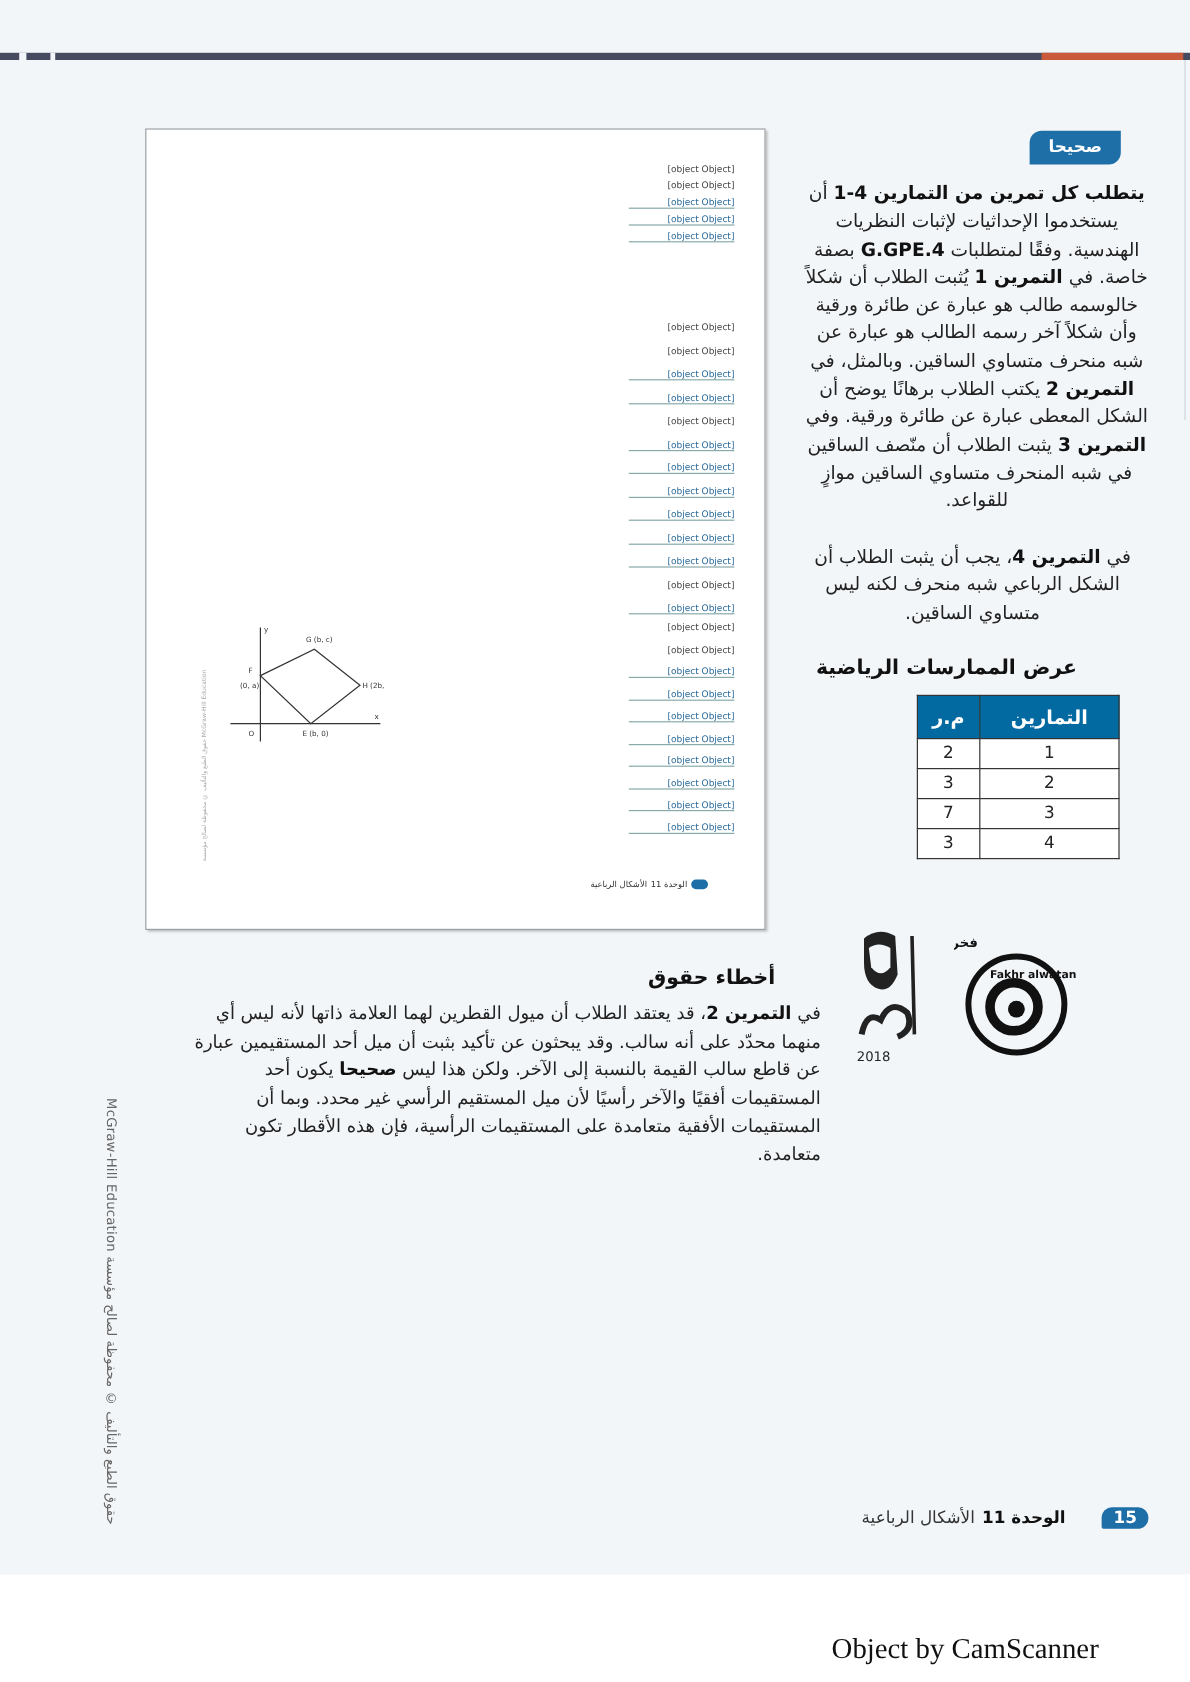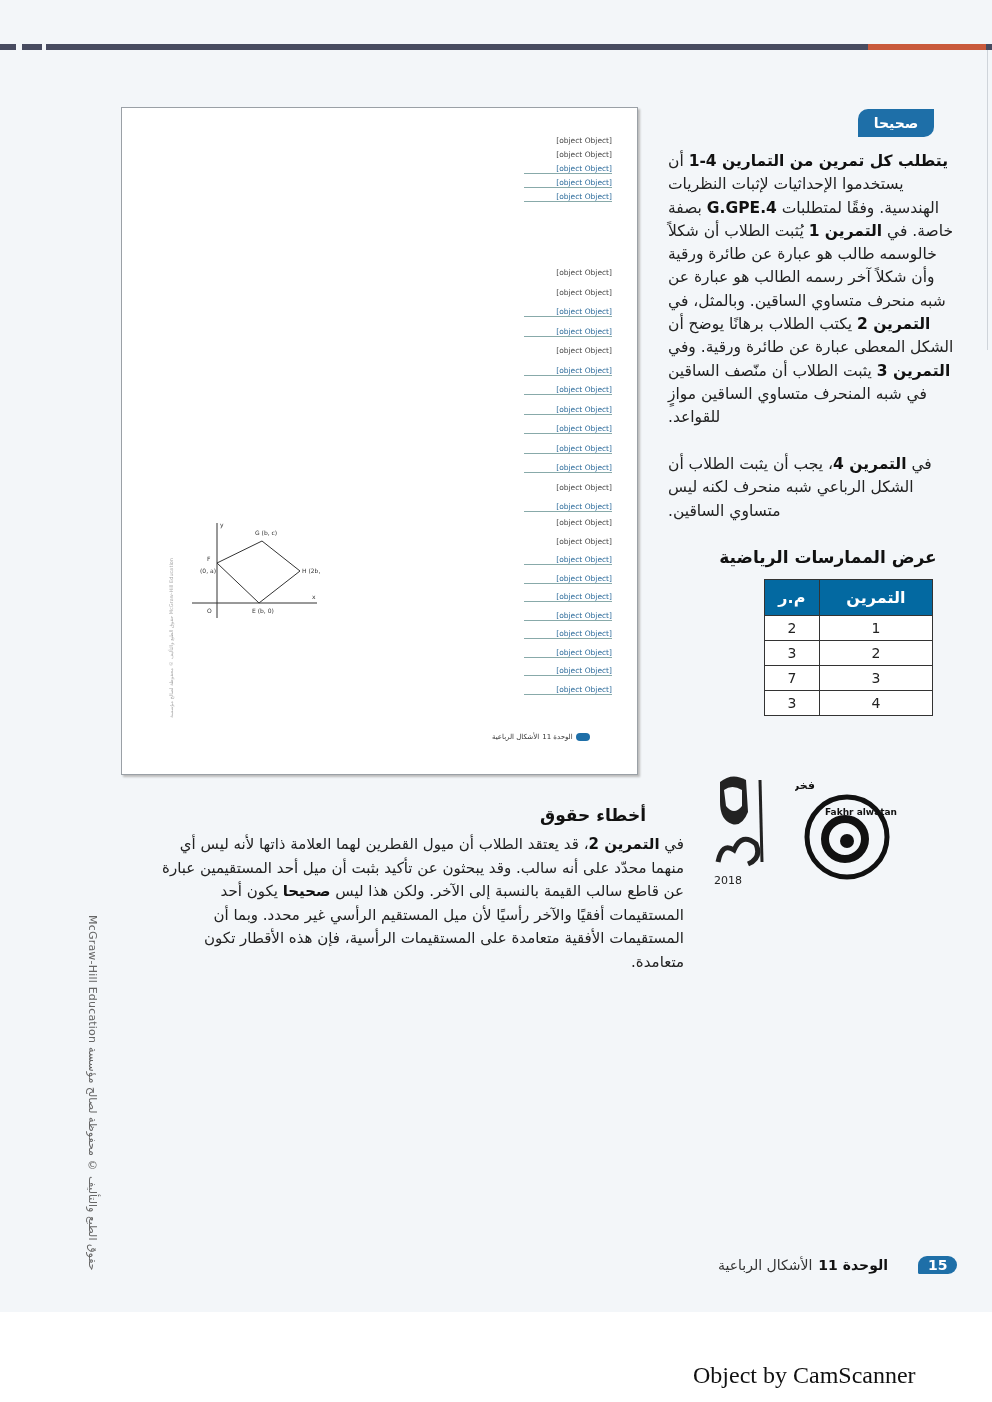--- a/index.html
+++ b/index.html
@@ -4,25 +4,25 @@
 <style>
   html,body{margin:0;padding:0;}
   body{width:992px;height:1402px;background:#ffffff;position:relative;overflow:hidden;font-family:"DejaVu Sans",sans-serif;}
   .page{position:absolute;left:0;top:0;width:992px;height:1312px;background:#f3f6f9;}
   .topbar{position:absolute;left:0;top:44px;width:992px;height:6px;background:#474b60;}
   .topbar .accent{position:absolute;right:6px;top:0;width:118px;height:6px;background:#c95a3c;}
   .topbar-gap{position:absolute;top:44px;height:6px;background:#f3f6f9;}
   .right-edge{position:absolute;right:4px;top:50px;width:1px;height:300px;background:#cfd4da;}
   
   .tag{position:absolute;left:858px;top:109px;width:76px;height:28px;background:#1e6fa8;border-radius:10px 0 10px 0;color:#fff;font-weight:bold;font-size:14px;display:flex;align-items:center;justify-content:center;direction:rtl;}
-  .rcol{position:absolute;left:668px;width:292px;direction:rtl;text-align:left;color:#222;font-size:15.5px;line-height:23.3px;}
+  .rcol{position:absolute;left:668px;width:292px;direction:rtl;text-align:center;color:#222;font-size:15.5px;line-height:23.3px;}
   .rcol b{font-weight:bold;color:#111;}
   .p1{top:150px;}
   .p2{top:453px;width:285px;}
-  .h-practices{position:absolute;left:700px;top:547px;width:256px;direction:rtl;text-align:center;font-weight:bold;font-size:17px;color:#111;}
+  .h-practices{position:absolute;left:680px;top:547px;width:256px;direction:rtl;text-align:left;font-weight:bold;font-size:17px;color:#111;}
   table.mp{position:absolute;left:764px;top:579px;width:169px;border-collapse:collapse;direction:rtl;font-size:14px;}
   table.mp th{background:#0369a1;color:#fff;font-weight:bold;height:33px;border:1px solid #333;font-size:16px;}
   table.mp td{height:22px;border:1px solid #333;text-align:center;background:#fff;color:#222;}
   
   .inner{position:absolute;left:121px;top:107px;width:515px;height:666px;background:#fff;border:1px solid #9aa0a6;box-shadow:2px 2px 2px #bbb;}
   .il{position:absolute;direction:rtl;text-align:left;font-size:7.5px;color:#444;white-space:nowrap;overflow:hidden;padding-left:32px;}
   .il.ans{color:#2a6a9a;border-bottom:1px solid #8aa;}
   .inner-bar{position:absolute;left:75px;top:133px;width:410px;height:14px;background:#1e6fa8;border-radius:0 4px 4px 0;color:#fff;font-size:8px;direction:rtl;text-align:right;padding-right:10px;box-sizing:border-box;line-height:14px;}
   .inner-footer{position:absolute;left:370px;top:625px;direction:rtl;font-size:7px;color:#333;display:flex;align-items:center;gap:3px;}
   .inner-footer .pill{background:#1e6fa8;color:#fff;border-radius:6px;padding:0 5px;font-size:7px;}
@@ -53,21 +53,21 @@
 <div class="topbar-gap" style="left:42px;width:4px;"></div>
 <div class="right-edge"></div>
 
 <div class="tag">صحيحا</div>
 <div class="rcol p1"><b>يتطلب كل تمرين من التمارين 4-1</b><span> أن يستخدموا الإحداثيات لإثبات النظريات الهندسية. وفقًا لمتطلبات </span><b>G.GPE.4</b><span> بصفة خاصة. في </span><b>التمرين 1</b><span> يُثبت الطلاب أن شكلاً خالوسمه طالب هو عبارة عن طائرة ورقية وأن شكلاً آخر رسمه الطالب هو عبارة عن شبه منحرف متساوي الساقين. وبالمثل، في </span><b>التمرين 2</b><span> يكتب الطلاب برهانًا يوضح أن الشكل المعطى عبارة عن طائرة ورقية. وفي </span><b>التمرين 3</b><span> يثبت الطلاب أن منّصف الساقين في شبه المنحرف متساوي الساقين موازٍ للقواعد.</span></div>
 <div class="rcol p2"><span>في </span><b>التمرين 4</b><span>، يجب أن يثبت الطلاب أن الشكل الرباعي شبه منحرف لكنه ليس متساوي الساقين.</span></div>
 <div class="h-practices">عرض الممارسات الرياضية</div>
 <table class="mp">
   <thead>
       <tr>
-    <th>التمرين</th>
+    <th>التمارين</th>
     <th>م.ر</th>
   </tr>
     </thead>
   <tbody id="mp-body">
       <tr>
         <td>1</td>
         <td>2</td>
       </tr>
       <tr>
         <td>2</td>

